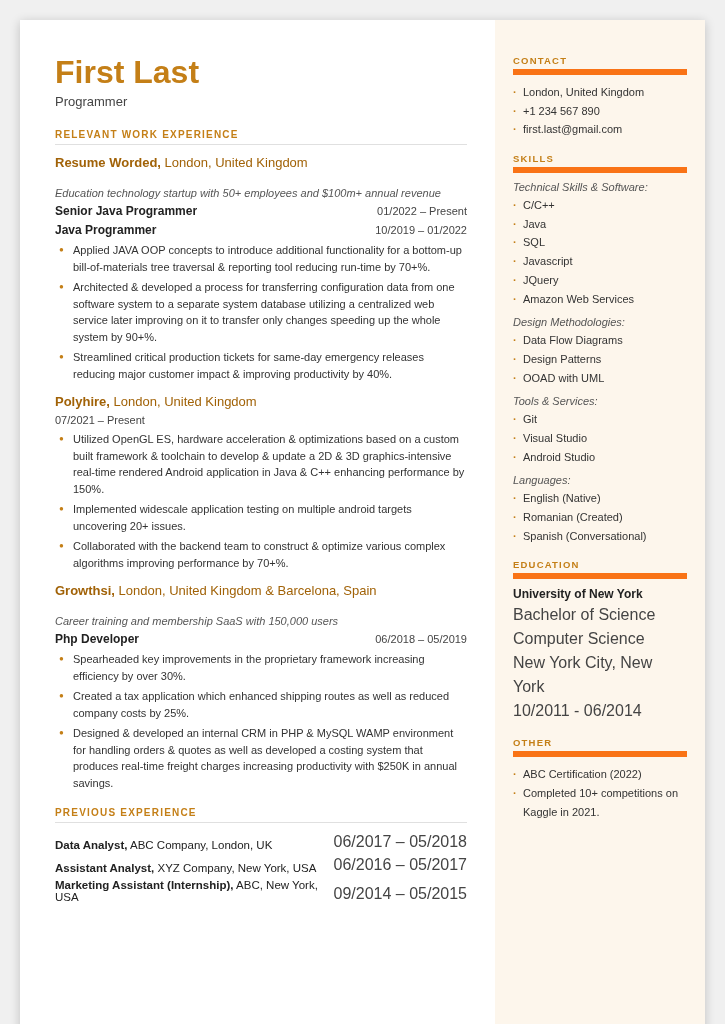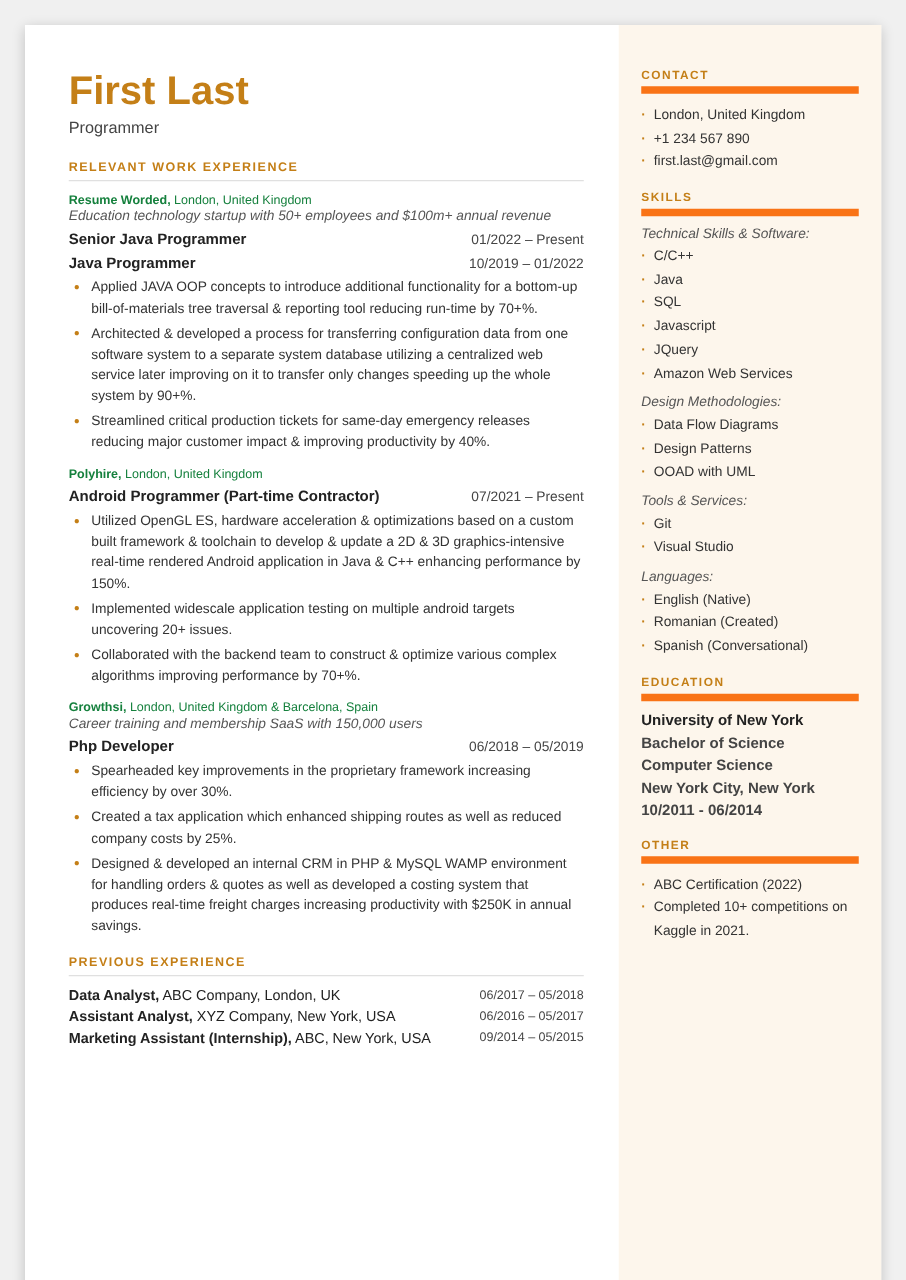--- a/index.html
+++ b/index.html
@@ -45,32 +45,32 @@
       text-transform: uppercase;
       border-bottom: 1.5px solid #e0e0e0;
       padding-bottom: 4px;
       margin-bottom: 10px;
       margin-top: 16px;
     }
     .employer-block {
       margin-bottom: 12px;
     }
     .employer-name {
-      font-size: 10px;
-      font-weight: 700;
-      color: #15803d;
+      font-size: 13px;
+      font-weight: 700;
+      color: #a16207;
     }
     .employer-name span.regular {
       font-weight: 400;
     }
     .employer-desc {
       font-size: 11px;
       color: #555;
       font-style: italic;
-      margin-top: 1px;
+      margin-top: 17px;
     }
     .job-row {
       display: flex;
       justify-content: space-between;
       align-items: baseline;
       margin-top: 5px;
     }
     .job-title {
       font-size: 12px;
       font-weight: 700;
@@ -98,32 +98,32 @@
       content: '●';
       color: #c47f17;
       font-size: 8px;
       position: absolute;
       left: 0;
       top: 2px;
     }
     .prev-exp-row {
       display: flex;
       justify-content: space-between;
-      align-items: flex-start;
+      align-items: flex-end;
       font-size: 11.5px;
       color: #222;
       margin-bottom: 5px;
     }
     .prev-exp-row .left-text {
       flex: 1;
       padding-right: 10px;
     }
     .prev-exp-row .dates {
       white-space: nowrap;
-      font-size: 10px;
+      font-size: 16px;
       color: #444;
     }
     
     .right-col {
       width: 210px;
       background: #fdf6ec;
       padding: 35px 18px 30px 18px;
       flex-shrink: 0;
     }
     .sidebar-section-title {
@@ -166,24 +166,23 @@
       margin-top: 8px;
       margin-bottom: 3px;
     }
     .edu-institution {
       font-size: 12px;
       font-weight: 700;
       color: #222;
       margin-bottom: 2px;
     }
     .edu-detail {
-      font-size: 12px;
+      font-size: 16px;
       color: #444;
       line-height: 1.5;
-      font-weight: bold;
     }
   </style>
 </head>
 <body>
 
 <div class="resume-wrapper">
 
   <div class="left-col">
     <div class="name">First Last</div>
     <div class="title">Programmer</div>
@@ -210,21 +209,20 @@
         <li>Streamlined critical production tickets for same-day emergency releases reducing major customer impact &amp; improving productivity by 40%.</li>
       </ul>
     </div>
 
     <div class="employer-block">
       <div class="employer-name">
         <span>Polyhire,</span>
         <span class="regular"> London, United Kingdom</span>
       </div>
       <div class="job-row">
-        <span class="job-title">Android Programmer (Part-time Contractor)</span>
         <span class="job-dates">07/2021 – Present</span>
       </div>
       <ul class="bullet-list">
         <li>Utilized OpenGL ES, hardware acceleration &amp; optimizations based on a custom built framework &amp; toolchain to develop &amp; update a 2D &amp; 3D graphics-intensive real-time rendered Android application in Java &amp; C++ enhancing performance by 150%.</li>
         <li>Implemented widescale application testing on multiple android targets uncovering 20+ issues.</li>
         <li>Collaborated with the backend team to construct &amp; optimize various complex algorithms improving performance by 70+%.</li>
       </ul>
     </div>
 
     <div class="employer-block">
@@ -285,20 +283,21 @@
     <ul class="sidebar-list">
       <li>Data Flow Diagrams</li>
       <li>Design Patterns</li>
       <li>OOAD with UML</li>
     </ul>
 
     <div class="sidebar-subsection-title">Tools &amp; Services:</div>
     <ul class="sidebar-list">
       <li>Git</li>
       <li>Visual Studio</li>
+      <li>Android Studio</li>
     </ul>
 
     <div class="sidebar-subsection-title">Languages:</div>
     <ul class="sidebar-list">
       <li>English (Native)</li>
       <li>Romanian (Created)</li>
       <li>Spanish (Conversational)</li>
     </ul>
 
     <div class="sidebar-section-title">Education</div>

